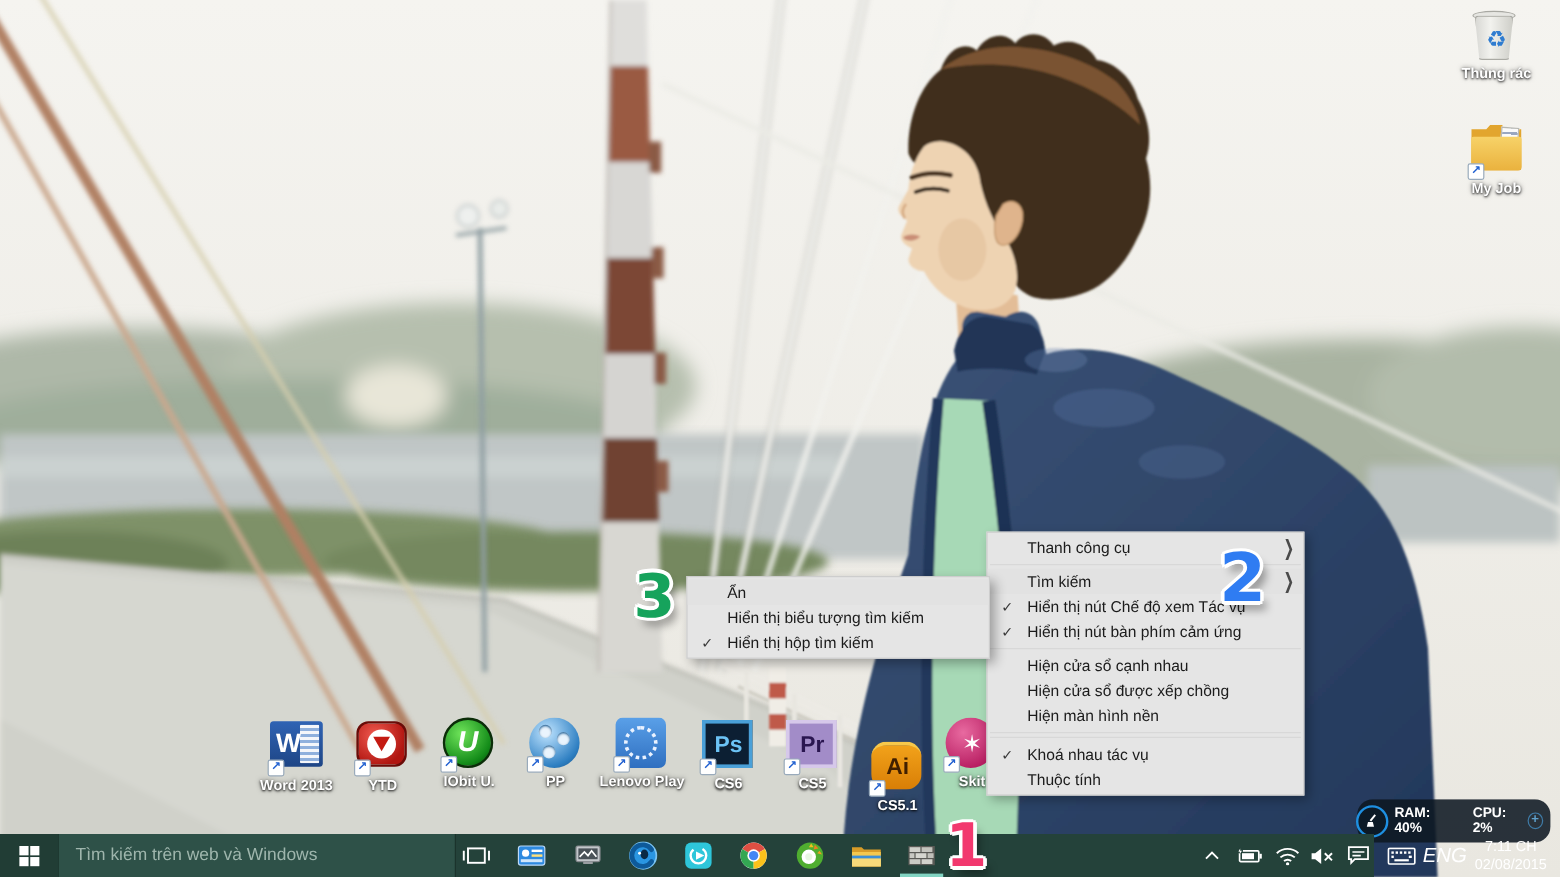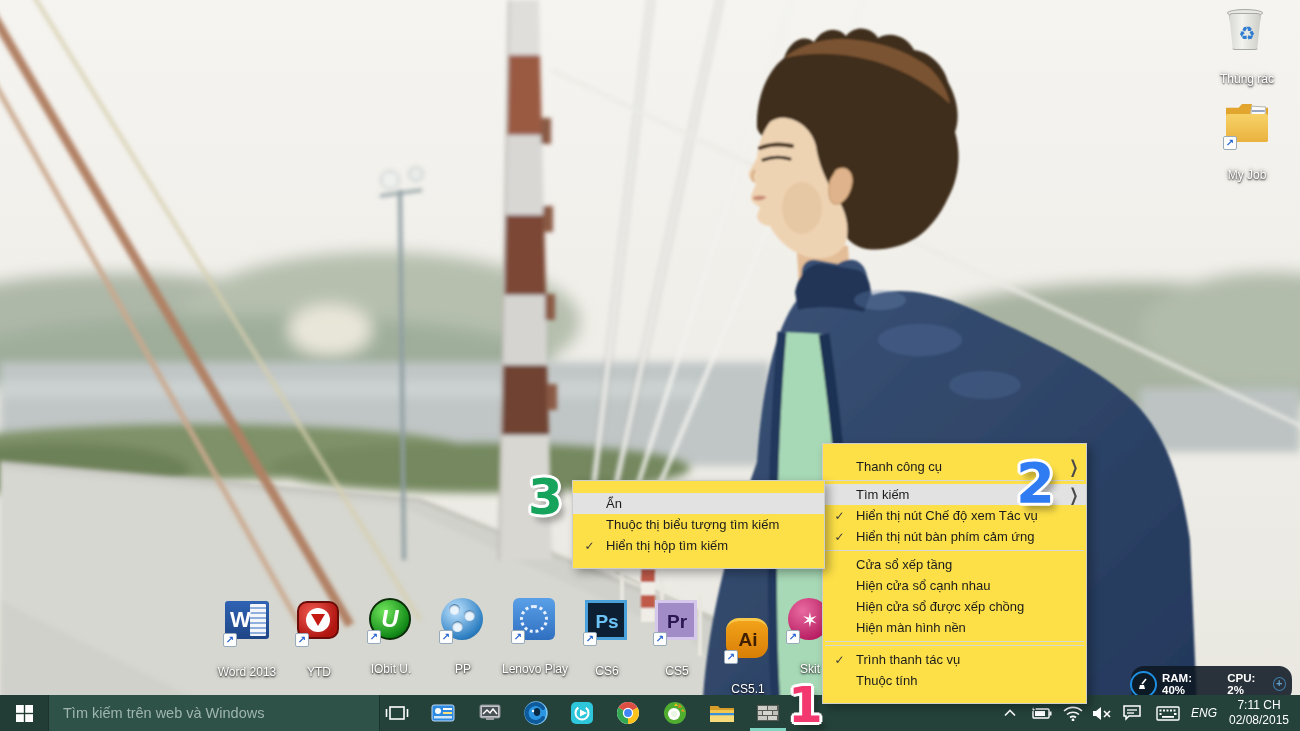--- a/index.html
+++ b/index.html
@@ -4,21 +4,21 @@
 <style>
   html,body{margin:0;padding:0;background:#000;}
   *{box-sizing:border-box;}
   .screen{position:relative;width:1300px;height:731px;overflow:hidden;
     font-family:"Liberation Sans","DejaVu Sans",sans-serif;}
   .wp{position:absolute;left:0;top:0;width:1300px;height:731px;z-index:0;}
 
   
   .dicon{position:absolute;width:72px;text-align:center;color:#fff;font-size:12px;z-index:2;cursor:default;}
   .dicon .img{width:44px;height:44px;margin:0 auto;position:relative;}
-  .dicon .cap{margin-top:20px;text-shadow:0 1px 2px rgba(0,0,0,.9),0 0 4px rgba(0,0,0,.55);white-space:nowrap;}
+  .dicon .cap{margin-top:2px;text-shadow:0 1px 2px rgba(0,0,0,.9),0 0 4px rgba(0,0,0,.55);white-space:nowrap;font-weight:bold;}
   .sc{position:absolute;left:-2px;bottom:-2px;width:14px;height:14px;background:#fff;border:1px solid #9ab;
       border-radius:2px;color:#1f5fd0;font-size:10px;line-height:12px;font-weight:bold;text-align:center;}
   .glyphbox{position:absolute;inset:0;display:flex;align-items:center;justify-content:center;font-weight:bold;}
 
   .ic-word{width:44px;height:38px;margin-top:3px;background:linear-gradient(#2f63b4,#1e4585);border-radius:3px;position:relative;}
   .ic-word .doc{position:absolute;right:3px;top:3px;width:16px;height:32px;background:#f4f6fa;
        background-image:repeating-linear-gradient(#f4f6fa 0 3px,#8fb0dd 3px 5px);border-radius:1px;}
   .ic-word .glyphbox{justify-content:flex-start;padding-left:5px;color:#fff;font-size:22px;}
   .ic-ytd{width:42px;height:38px;margin-top:3px;background:radial-gradient(circle at 35% 30%,#f05a50,#b01510 75%);
        border-radius:10px;border:2px solid #6a0c08;position:relative;}
@@ -46,49 +46,49 @@
   .ic-bin .lid{position:absolute;left:2px;top:1px;width:36px;height:8px;background:#e6e6e2;border:1px solid #a8a8a2;border-radius:50%;}
   .ic-bin .glyphbox{color:#2f7cd0;font-size:19px;padding-top:6px;}
   .ic-job{width:44px;height:40px;margin-top:2px;position:relative;}
   .ic-job .back{position:absolute;left:1px;top:0;width:42px;height:38px;background:#e2a52e;border-radius:2px;
        clip-path:polygon(0 10%,30% 10%,38% 0,62% 0,62% 10%,100% 10%,100% 100%,0 100%);}
   .ic-job .paper{position:absolute;right:4px;top:2px;width:15px;height:33px;background:#fafafa;border:1px solid #b8b8b2;
        background-image:repeating-linear-gradient(#fafafa 0 3px,#9aa7c0 3px 5px);transform:rotate(4deg);}
   .ic-job .front{position:absolute;left:1px;top:10px;width:42px;height:28px;background:linear-gradient(#f7d268,#eab23e);border-radius:2px 2px 3px 3px;}
 
   
-  .menu{position:absolute;background:#fde047;border:1px solid #cdcdcd;box-shadow:4px 4px 9px rgba(0,0,0,.32);
-        padding:12px 0;z-index:16;}
+  .menu{position:absolute;background:#e5e5e5;border:1px solid #cdcdcd;box-shadow:4px 4px 9px rgba(0,0,0,.32);
+        padding:2px 0;z-index:16;}
   #main-menu{left:822px;top:443px;width:265px;}
   #sub-menu{left:572px;top:470px;width:253px;z-index:17;margin-top:10px;}
   .mi{display:flex;align-items:center;height:21px;font-size:13px;color:#1b1b1b;}
   .mi.hl{background:#e2e2e2;}
   .mi .chk{width:33px;text-align:center;font-size:12px;color:#3a3a3a;}
   .mi .lbl{flex:1;white-space:nowrap;}
   .mi .arr{width:24px;text-align:center;color:#4a4a4a;font-size:14px;transform:scale(.75,1.25);}
   .sep{height:1px;background:#d8d8d8;margin:3px 2px;}
 
   
   .step{position:absolute;z-index:20;font-weight:bold;font-family:"DejaVu Sans",sans-serif;
     text-shadow:3px 0 0 #fff,-3px 0 0 #fff,0 3px 0 #fff,0 -3px 0 #fff,
       2px 2px 0 #fff,-2px 2px 0 #fff,2px -2px 0 #fff,-2px -2px 0 #fff,5px 7px 7px rgba(0,0,0,.35);}
   #step1{left:788px;top:676px;font-size:50px;color:#f2386e;}
   #step2{left:1016px;top:450px;font-size:56px;color:#2f7cf2;}
   #step3{left:528px;top:468px;font-size:50px;color:#16a35c;}
 
   
-  .taskbar{position:absolute;left:0;top:695px;width:1300px;height:36px;background:#24423a;z-index:15;}
+  .taskbar{position:absolute;left:0;top:695px;width:1145px;height:36px;background:#24423a;z-index:15;}
   .startbtn{position:absolute;left:0;top:0;width:48px;height:36px;display:flex;align-items:center;justify-content:center;background:#213d35;}
   .searchbox{position:absolute;left:48px;top:0;width:332px;height:36px;background:#2e5148;border-left:1px solid #1b332c;
      border-right:1px solid #1b332c;display:flex;align-items:center;padding-left:14px;color:#9fb6ad;font-size:14.5px;}
   .tslot{position:absolute;top:0;width:40px;height:36px;display:flex;align-items:center;justify-content:center;}
   .active-underline{position:absolute;left:750px;top:33px;width:36px;height:3px;background:#82d4c2;}
   .trayslot{position:absolute;top:0;height:36px;display:flex;align-items:center;justify-content:center;color:#fff;}
   .clock{position:absolute;left:1224px;top:3px;width:70px;color:#fff;font-size:12px;text-align:center;line-height:15px;}
-  .lang{font-size:12px;font-style:italic;}
+  .lang{font-size:17px;font-style:italic;}
 
   
   .perf{position:absolute;left:1131px;top:666px;width:161px;height:36px;background:rgba(14,24,34,.88);
      border-radius:13px;display:flex;align-items:center;z-index:6;color:#fff;font-size:11.5px;font-weight:bold;}
   .perf .bicon{flex:0 0 auto;width:27px;height:27px;margin:-1px 5px -1px -1px;border-radius:50%;background:#0c1a26;
      border:2.5px solid #1e8fe0;display:flex;align-items:center;justify-content:center;}
   .perf .ram{margin-right:12px;}
   .perf .plus{margin-left:auto;margin-right:6px;width:14px;height:14px;border:1.5px solid #3f7ca8;border-radius:50%;
      color:#5fa0cc;font-size:11px;line-height:11px;text-align:center;font-weight:bold;}
 </style>
@@ -376,54 +376,50 @@
       <span class="chk">✓</span>
       <span class="lbl">Hiển thị nút Chế độ xem Tác vụ</span>
     </div>
     <div class="mi">
       <span class="chk">✓</span>
       <span class="lbl">Hiển thị nút bàn phím cảm ứng</span>
     </div>
     <div class="sep"></div>
     <div class="mi">
       <span class="chk"></span>
-      <span class="lbl">Cửa sổ xếp tầng</span>
-    </div>
-    <div class="mi">
-      <span class="chk"></span>
       <span class="lbl">Hiện cửa sổ cạnh nhau</span>
     </div>
     <div class="mi">
       <span class="chk"></span>
       <span class="lbl">Hiện cửa sổ được xếp chồng</span>
     </div>
     <div class="mi">
       <span class="chk"></span>
       <span class="lbl">Hiện màn hình nền</span>
     </div>
     <div class="sep"></div>
     <div class="sep"></div>
     <div class="mi">
       <span class="chk">✓</span>
-      <span class="lbl">Trình thanh tác vụ</span>
+      <span class="lbl">Khoá nhau tác vụ</span>
     </div>
     <div class="mi">
       <span class="chk"></span>
       <span class="lbl">Thuộc tính</span>
     </div>
   </div>
 
   <div class="menu" id="sub-menu">
     <div class="mi hl">
       <span class="chk"></span>
       <span class="lbl">Ẩn</span>
     </div>
     <div class="mi">
       <span class="chk"></span>
-      <span class="lbl">Thuộc thị biểu tượng tìm kiếm</span>
+      <span class="lbl">Hiển thị biểu tượng tìm kiếm</span>
     </div>
     <div class="mi">
       <span class="chk">✓</span>
       <span class="lbl">Hiển thị hộp tìm kiếm</span>
     </div>
   </div>
 
   <div class="taskbar">
     <div class="startbtn">
       <svg width="17" height="17" viewBox="0 0 17 17">

